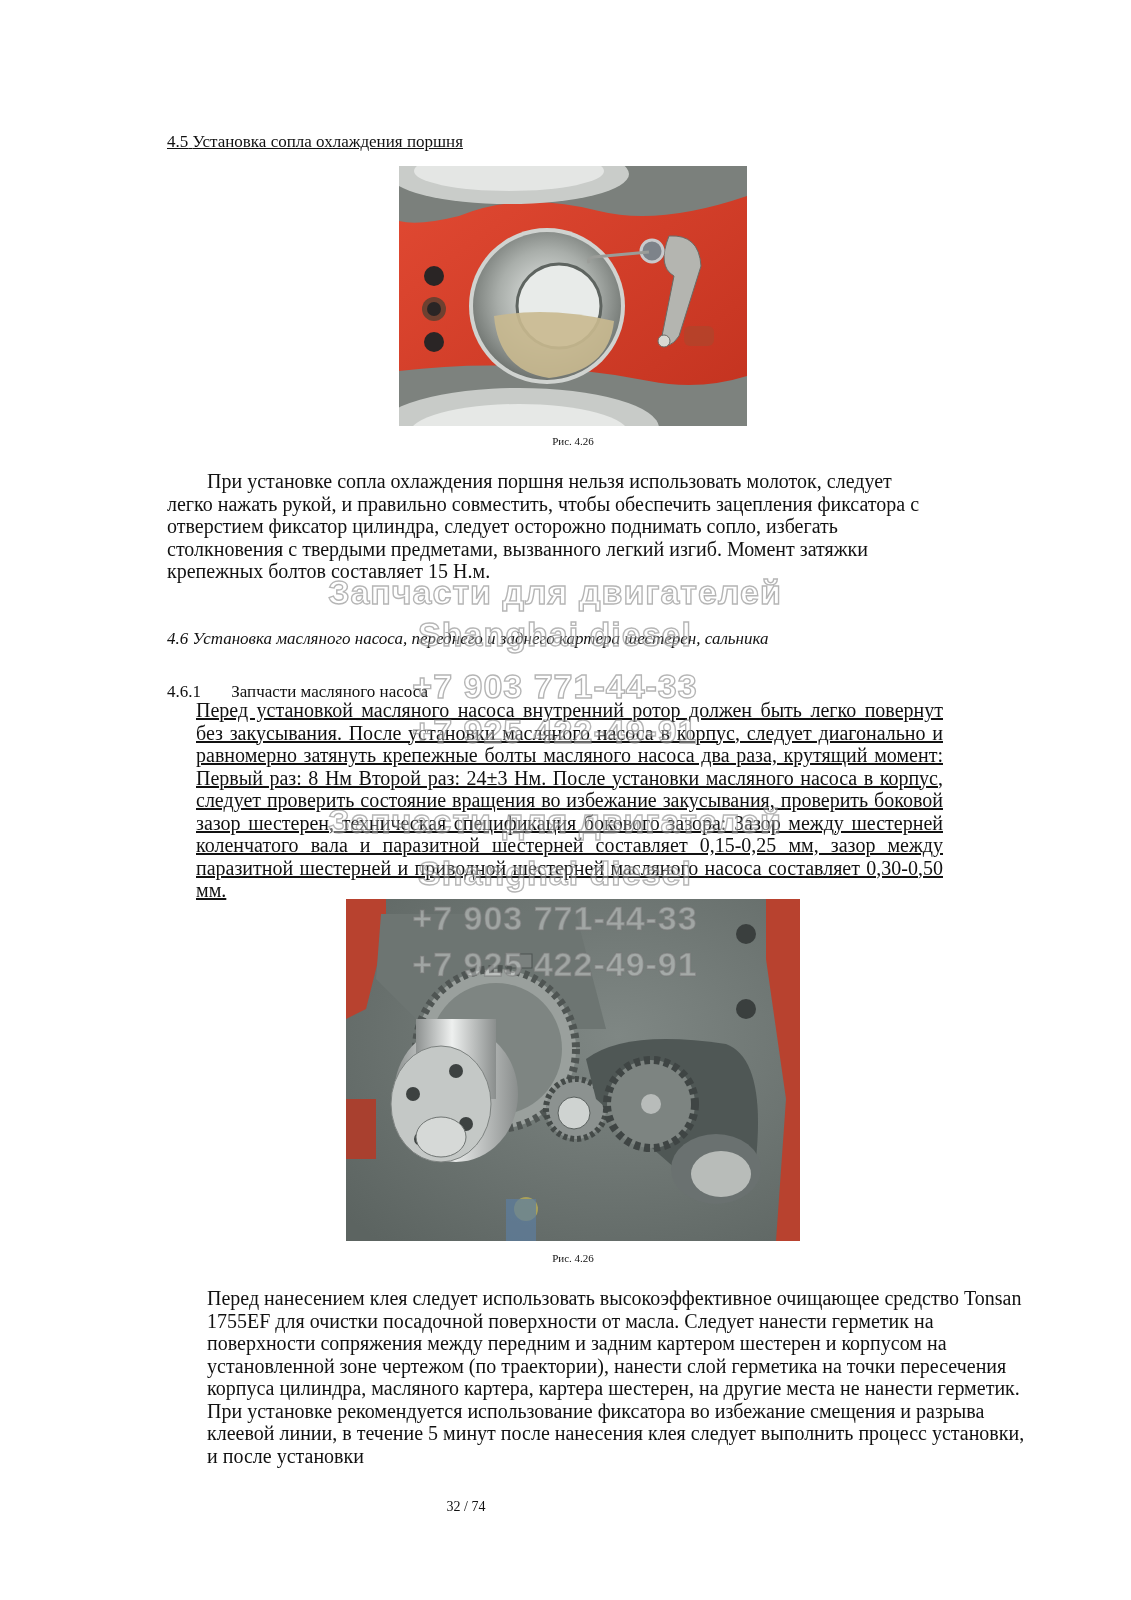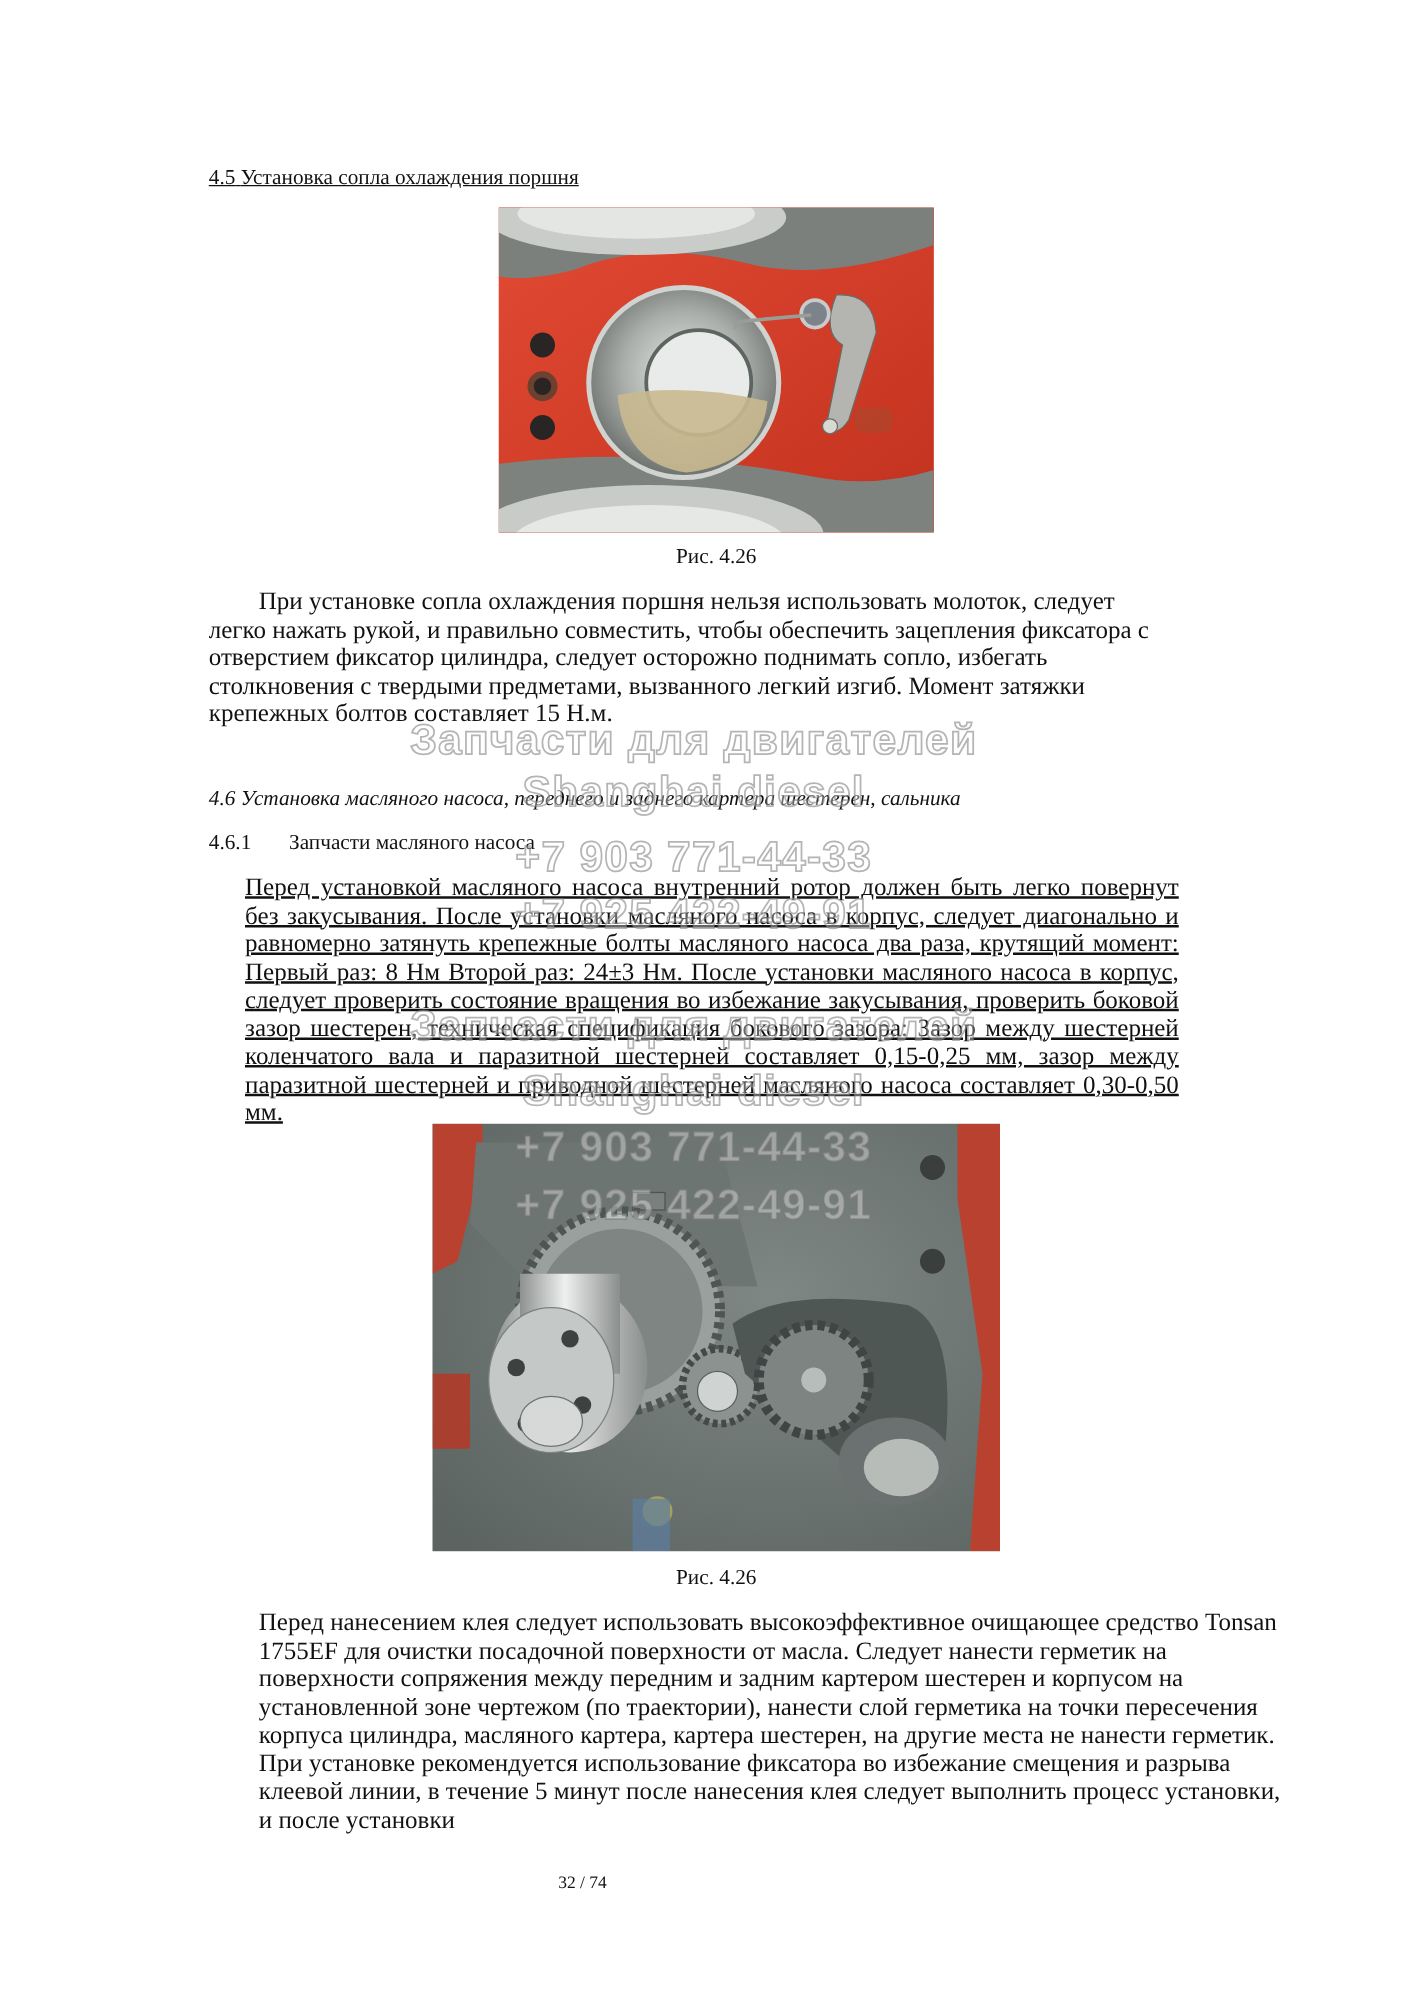--- a/index.html
+++ b/index.html
@@ -2,21 +2,21 @@
 <html><head>
 <meta charset="utf-8">
 <style>
   html, body { margin:0; padding:0; background:#ffffff; }
   body { width:1131px; height:1600px; position:relative; overflow:hidden;
          font-family:"Liberation Serif", "DejaVu Serif", serif; color:#111; }
   .abs { position:absolute; }
   .h { font-size:17px; line-height:20px; white-space:nowrap; }
   .p { font-size:20px; line-height:22.5px; }
   .just { text-align:justify; text-align-last:left;text-decoration:underline; }
-  .caption { font-size:17px; text-align:center; white-space:nowrap; }
+  .caption { font-size:11px; text-align:center; white-space:nowrap; }
   .photo { position:absolute; overflow:hidden; }
   .wm { position:absolute; font-family:Liberation Sans, sans-serif; font-weight:bold;
         color:rgba(255,255,255,0.35); -webkit-text-stroke:1.4px rgba(120,120,120,0.55);
         white-space:nowrap; text-align:center; font-size:34px; letter-spacing:1px; }
   .pagenum { font-size:14px; text-align:center; }
 </style>
 </head>
 <body>
 
 <div class="abs h" style="left:167px; top:132px;text-decoration:underline;">
@@ -68,21 +68,21 @@
 <div class="abs caption" style="left:399px; top:435px; width:348px;">Рис. 4.26</div>
 
 <div class="abs p" style="left:167px; top:470px; width:775px; text-indent:40px;">При установке сопла охлаждения поршня нельзя использовать молоток, следует легко нажать рукой, и правильно совместить, чтобы обеспечить зацепления фиксатора с отверстием фиксатор цилиндра, следует осторожно поднимать сопло, избегать столкновения с твердыми предметами, вызванного легкий изгиб. Момент затяжки крепежных болтов составляет 15 Н.м.</div>
 
 <div class="abs h" style="left:167px; top:629px;font-style:italic;">
   <span>4.6</span>
   <span>Установка масляного насоса, переднего и заднего картера шестерен, сальника</span>
 </div>
 
 <div class="abs h" style="left:167px; top:664px;">
-  <span style="display:inline-block; width:60px;">4.6.1</span>
+  <span style="display:inline-block; width:60px;margin-top:18px;">4.6.1</span>
   <span>Запчасти масляного насоса</span>
 </div>
 
 <div class="abs p just" style="left:196px; top:699px; width:747px;">Перед установкой масляного насоса внутренний ротор должен быть легко повернут без закусывания. После установки масляного насоса в корпус, следует диагонально и равномерно затянуть крепежные болты масляного насоса два раза, крутящий момент: Первый раз: 8 Нм  Второй раз: 24±3 Нм. После установки масляного насоса в корпус, следует проверить состояние вращения во избежание закусывания, проверить боковой зазор шестерен, техническая спецификация бокового зазора: Зазор между шестерней коленчатого вала и паразитной шестерней составляет 0,15-0,25 мм, зазор между паразитной шестерней и приводной шестерней масляного насоса составляет 0,30-0,50 мм.</div>
 
 <div class="photo" style="left:346px; top:899px; width:454px; height:342px; background:#777c7a;">
   <svg width="454" height="342" viewBox="0 0 454 342">
     <defs>
       <linearGradient id="cyl" x1="0" y1="0" x2="1" y2="0">
         <stop offset="0%" stop-color="#8d9190"></stop>

